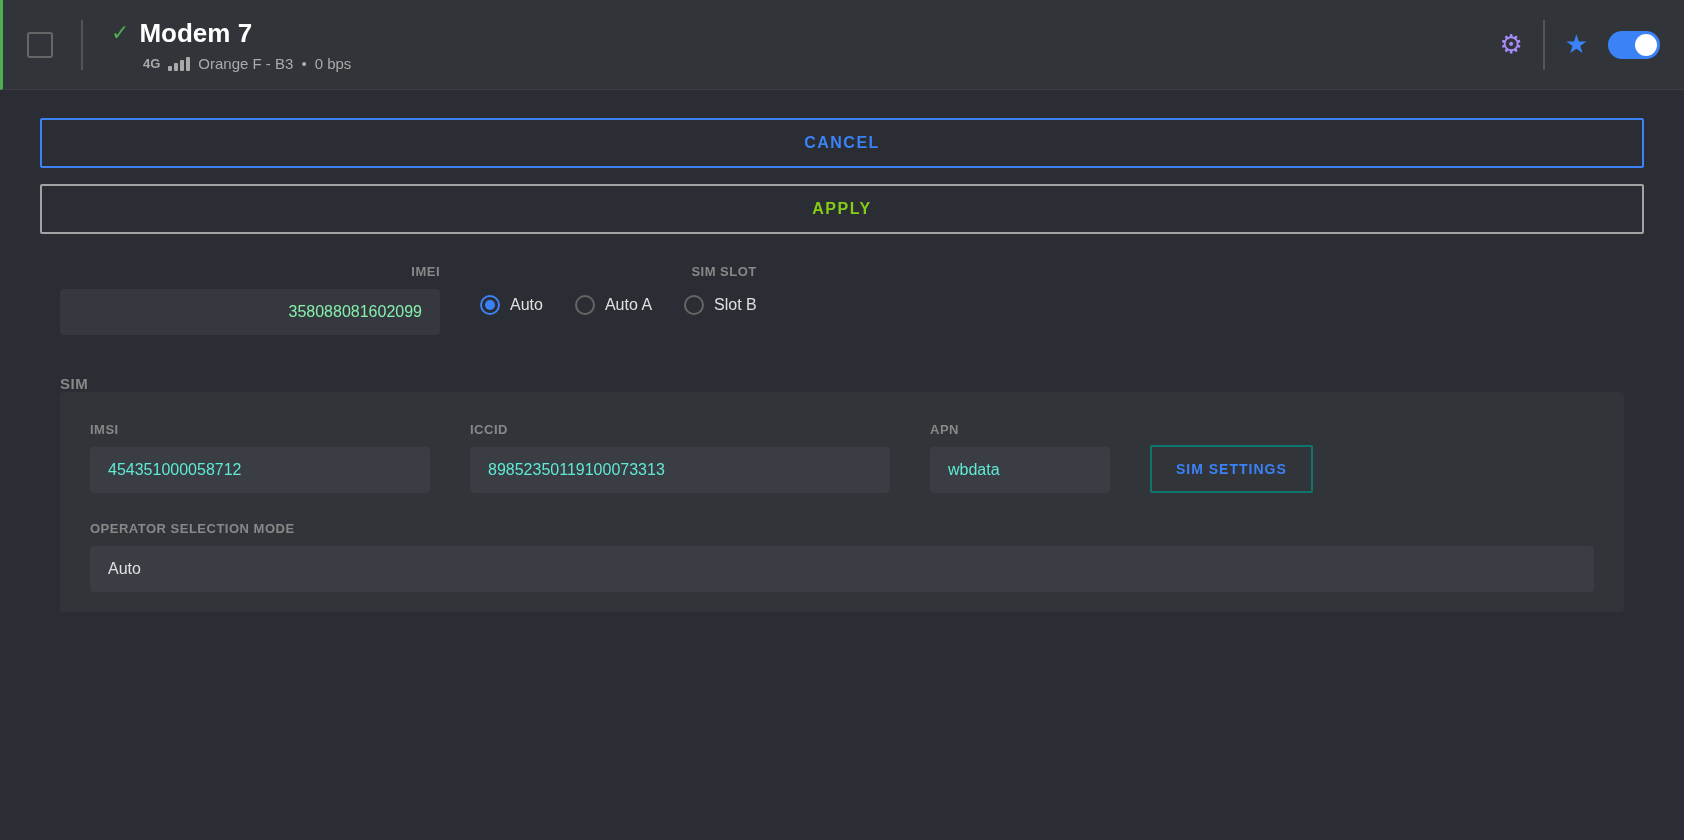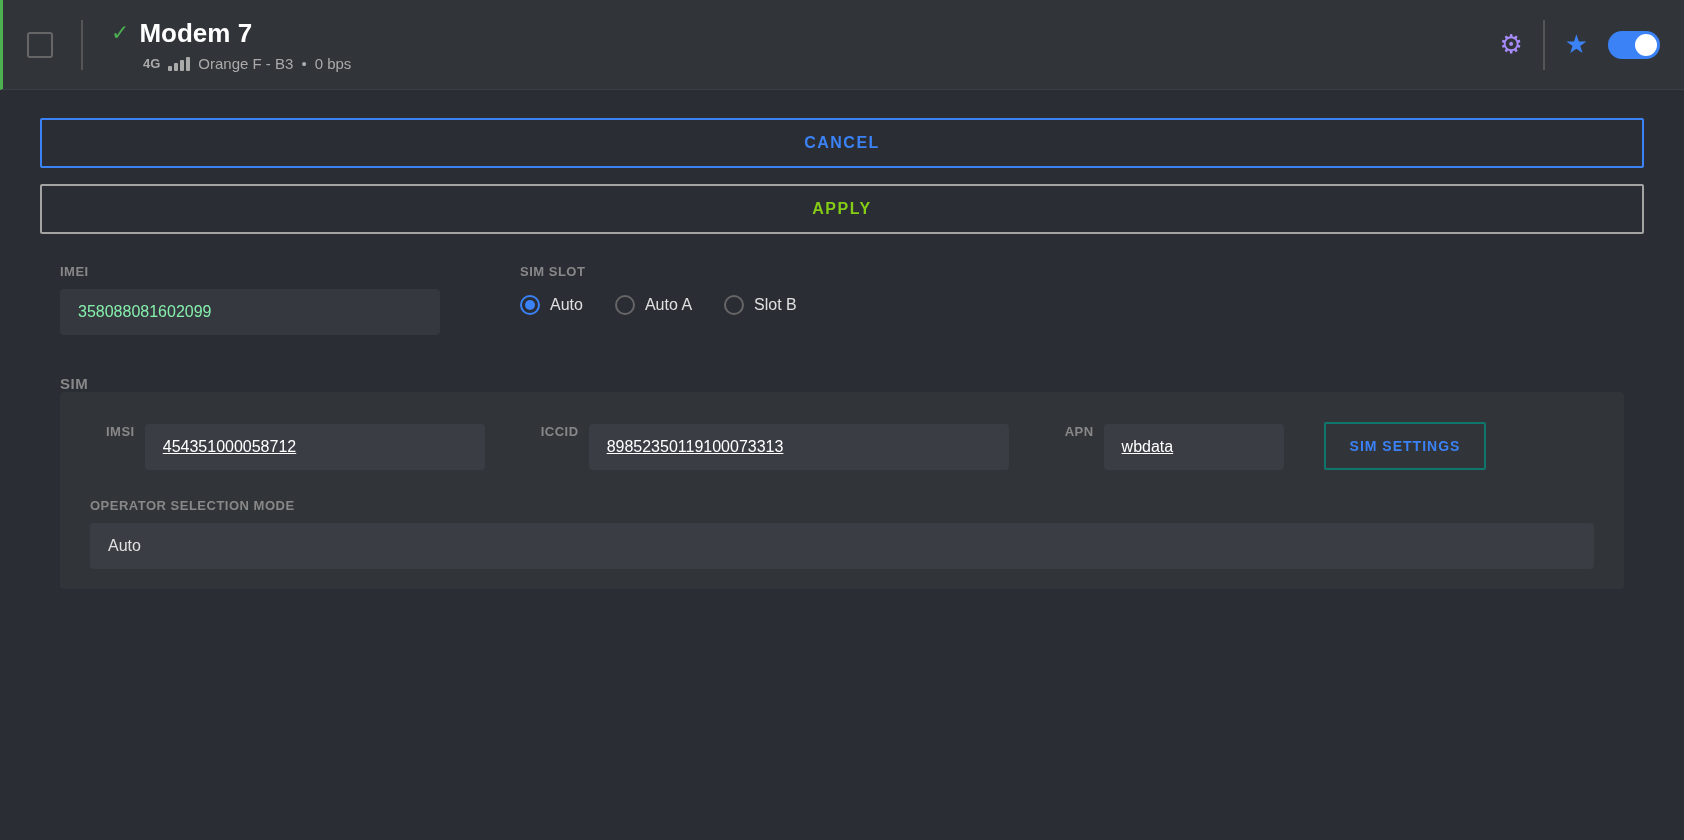--- a/index.html
+++ b/index.html
@@ -207,22 +207,23 @@
       border-radius: 2px;
     }
 
     .content-area {
       padding: 10px 60px 40px;
     }
 
     
     .top-row {
       display: flex;
-      gap: 80px;
+      gap: 40px;
       margin-bottom: 40px;
+      text-align: right;
     }
 
     .field-group {
       display: flex;
       flex-direction: column;
       gap: 10px;
     }
 
     .field-label {
       font-size: 13px;
@@ -299,33 +300,31 @@
     }
 
     .sim-fields-row {
       display: flex;
       gap: 40px;
       align-items: flex-end;
     }
 
     .sim-field {
       display: flex;
-      flex-direction: row;
+      flex-direction: column;
       gap: 10px;
-      margin-left: 16px;
     }
 
     .sim-field-value {
       background: #3a3d44;
       border: none;
       border-radius: 4px;
       padding: 14px 18px;
       font-size: 16px;
-      color: #ffffff;
-      text-decoration: underline;
+      color: #5eead4;
     }
 
     .imsi-field { min-width: 340px; }
     .iccid-field { min-width: 420px; }
     .apn-field { min-width: 180px; }
 
     .btn-sim-settings {
       background: transparent;
       border: 2px solid #0f766e;
       color: #3b82f6;

